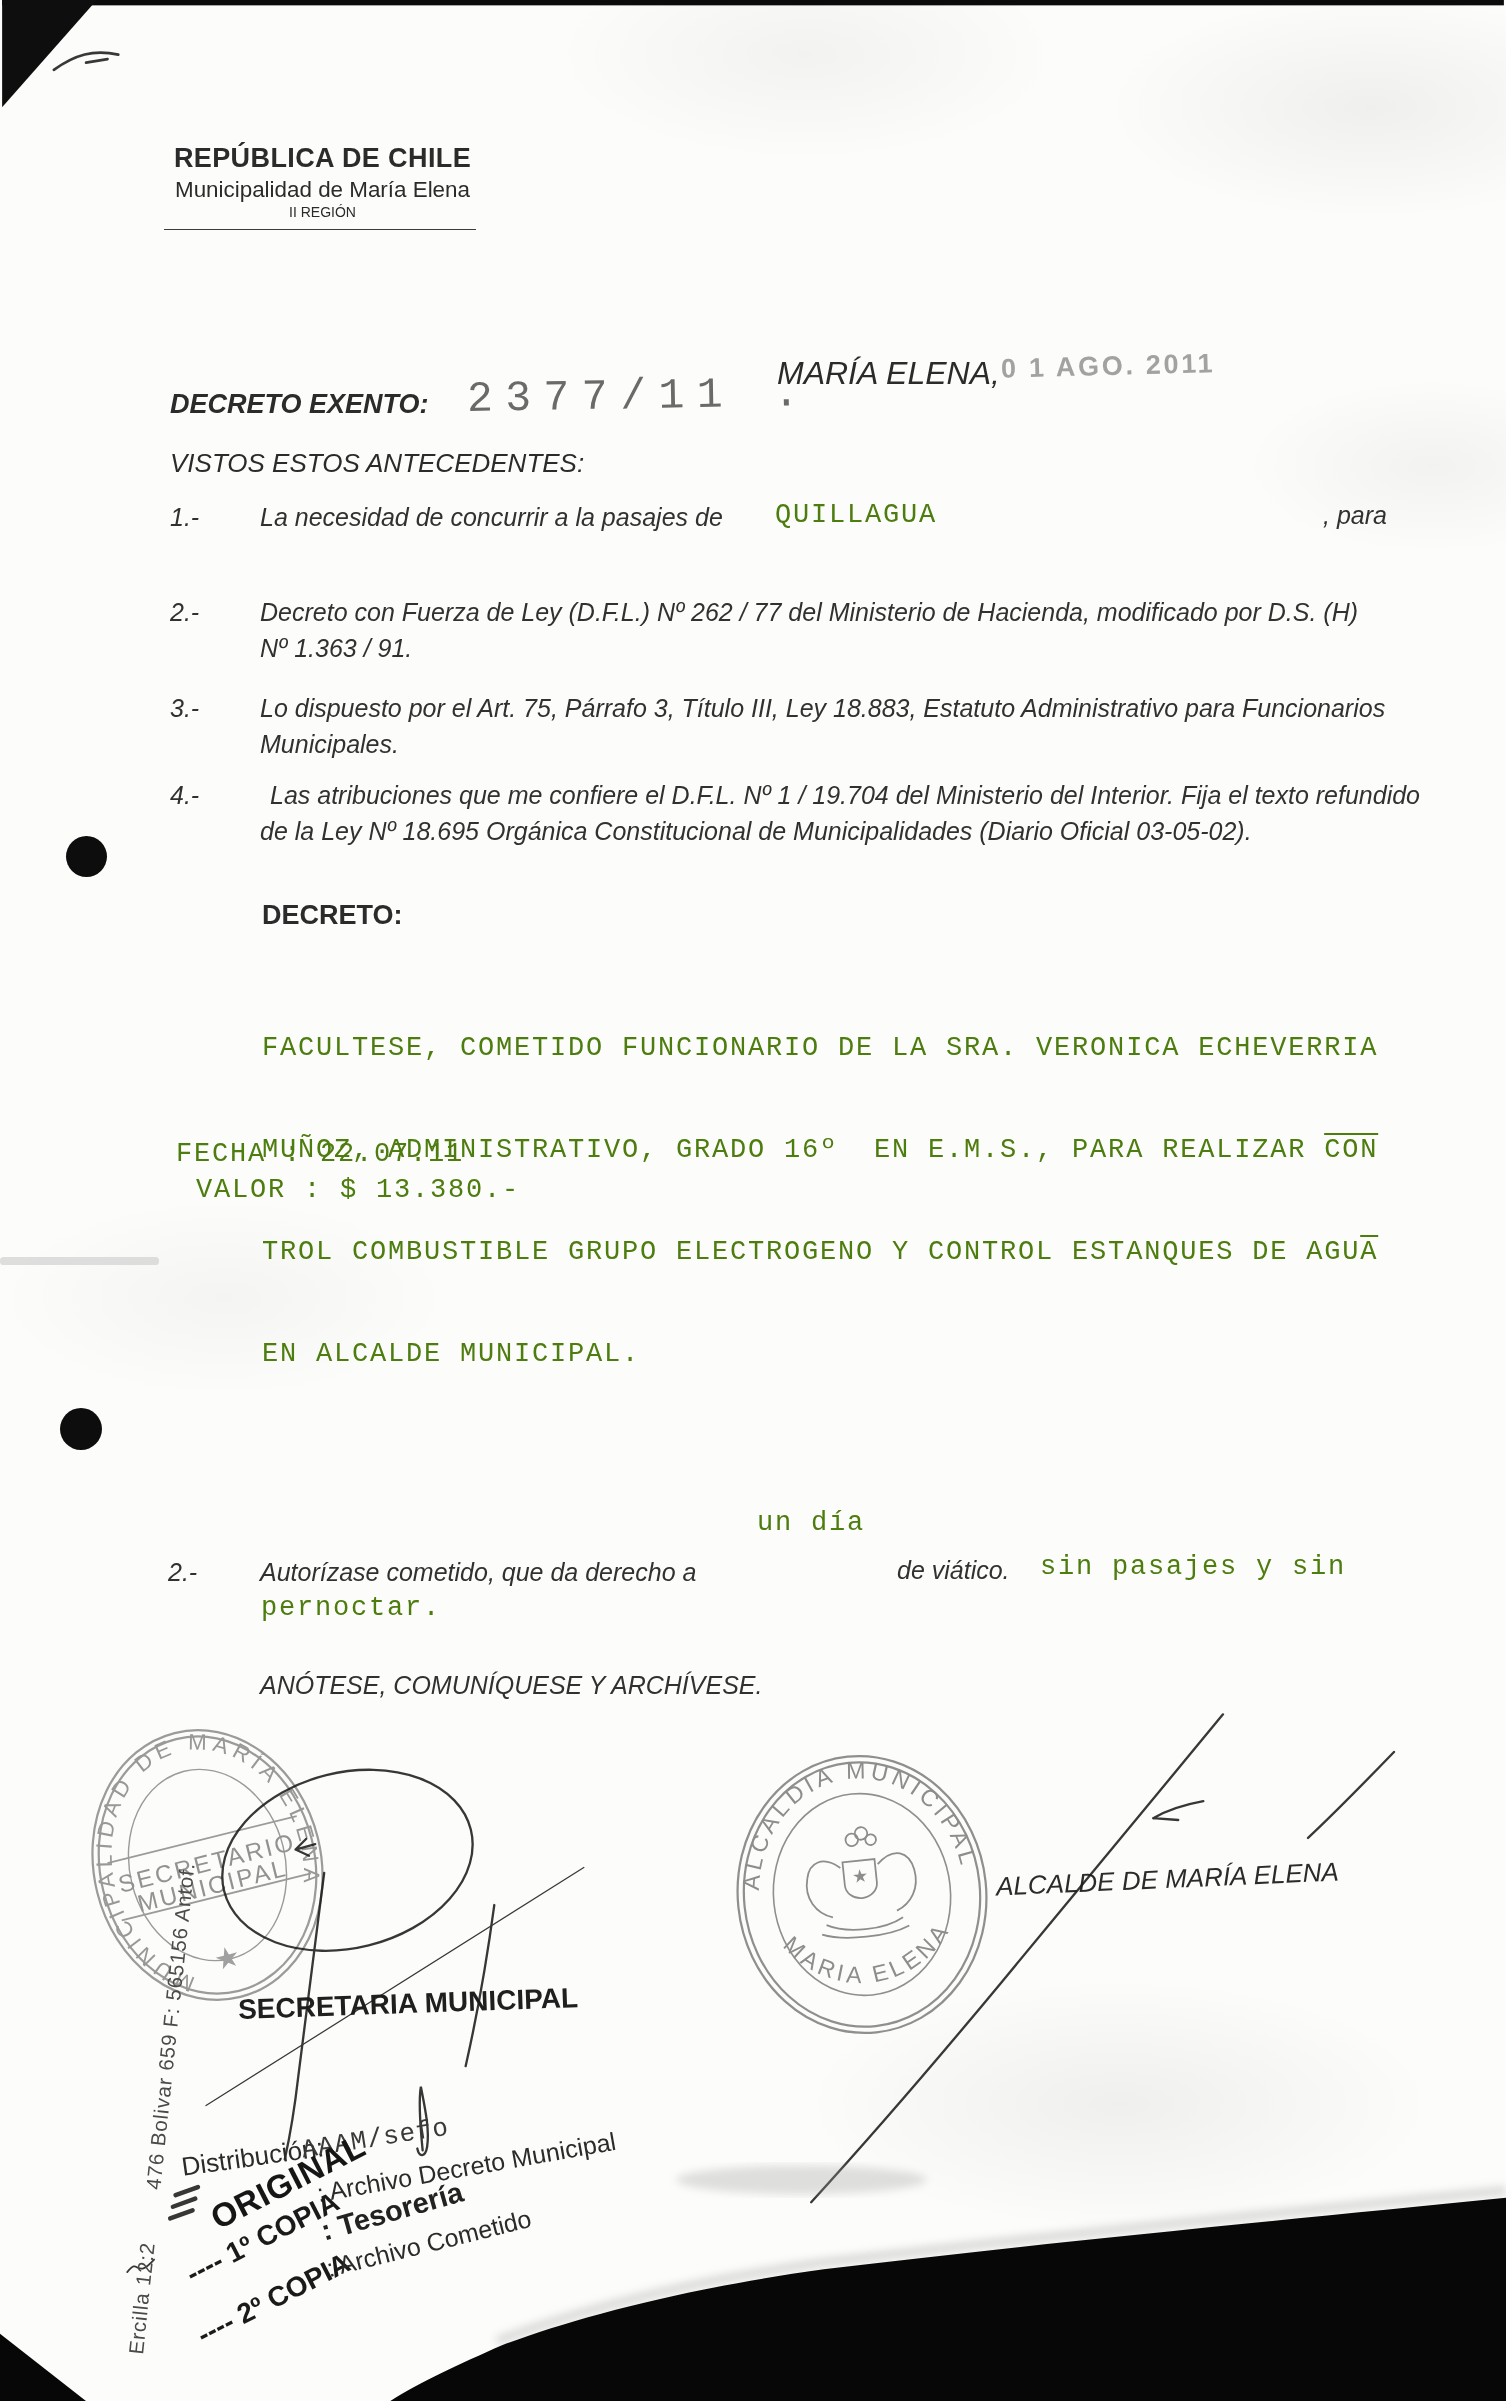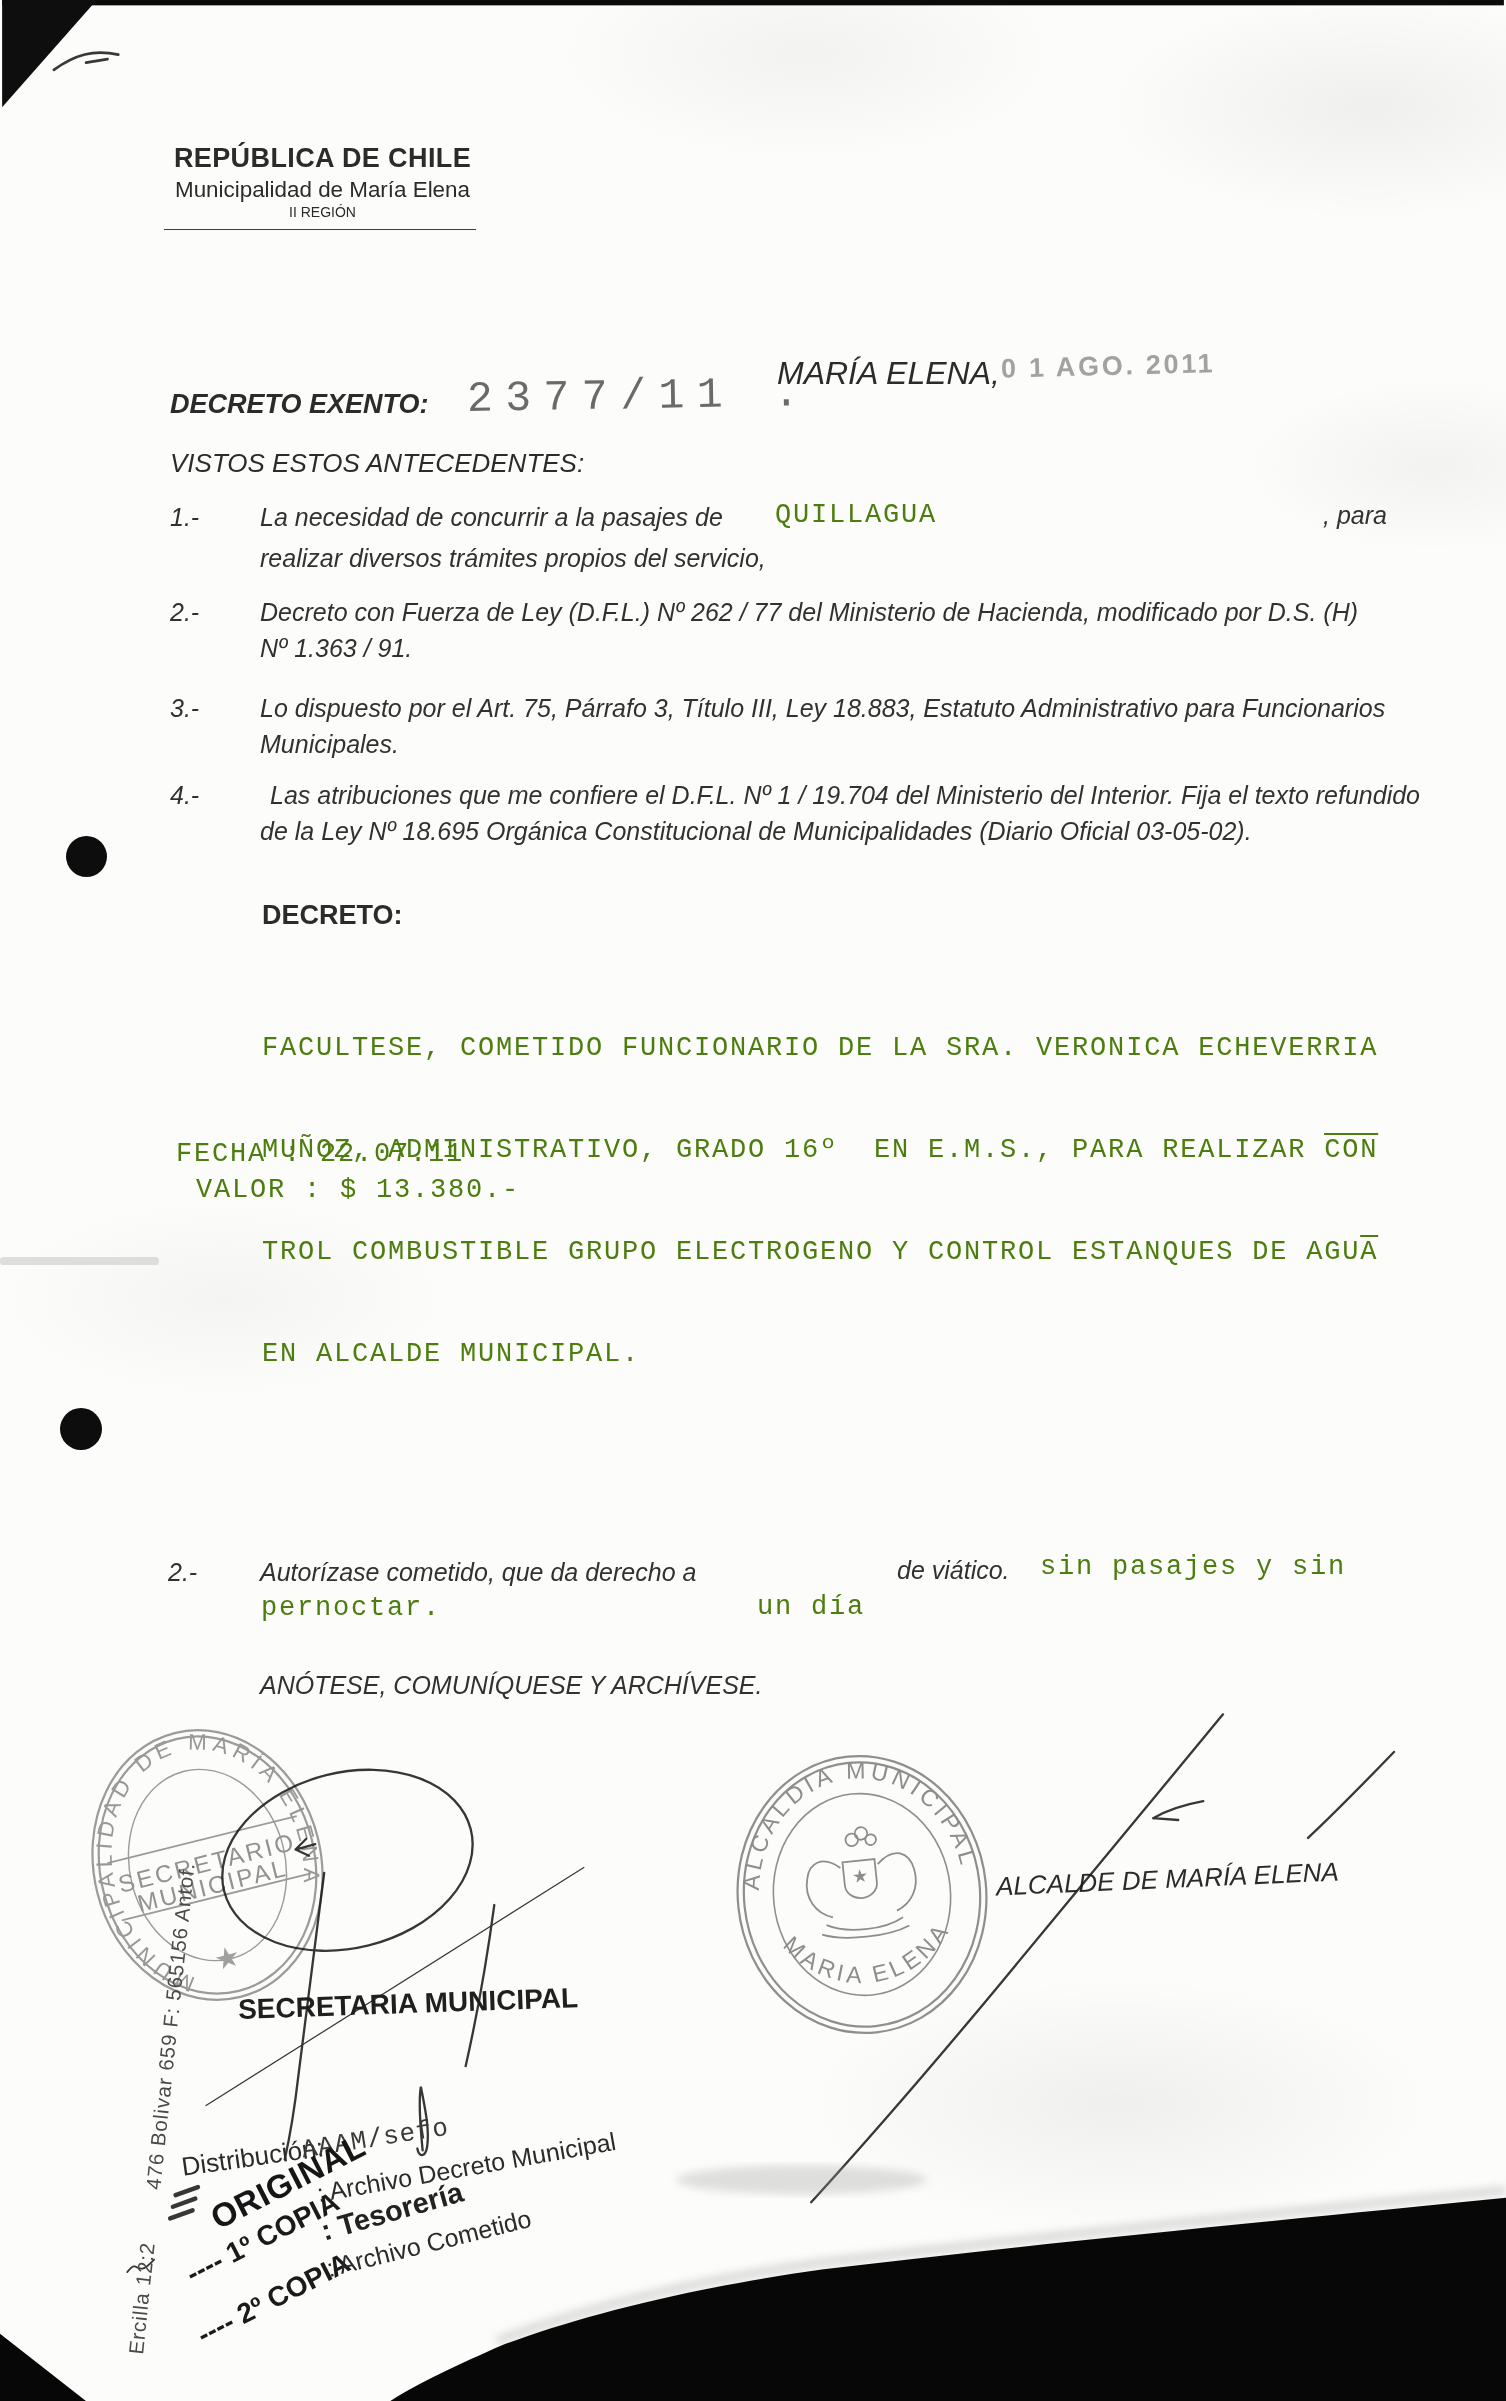--- a/index.html
+++ b/index.html
@@ -41,21 +41,20 @@
 
   <div class="abs it bold" style="left:170px;top:389px;font-size:27px;">DECRETO EXENTO:</div>
   <div class="abs mono" style="left:467px;top:372px;font-size:43px;letter-spacing:12.5px;color:#6a6a6a;transform:rotate(-1deg);">2377/11 .</div>
 
   <div class="abs it" style="left:170px;top:448px;font-size:26px;">VISTOS ESTOS ANTECEDENTES:</div>
 
   <div class="abs body-it" style="left:170px;top:503px;">1.-</div>
   <div class="abs body-it" style="left:260px;top:503px;">La necesidad de concurrir a la pasajes de</div>
   <div class="abs tw" style="left:775px;top:500px;">QUILLAGUA</div>
   <div class="abs body-it" style="left:1323px;top:501px;">, para</div>
-  <div class="abs body-it" style="left:260px;top:544px;">realizar diversos trámites propios del servicio,</div>
 
   <div class="abs body-it" style="left:170px;top:598px;">2.-</div>
   <div class="abs body-it" style="left:260px;top:598px;white-space:nowrap;">Decreto con Fuerza de Ley (D.F.L.) Nº 262 / 77 del Ministerio de Hacienda, modificado por D.S. (H)</div>
   <div class="abs body-it" style="left:260px;top:634px;">Nº 1.363 / 91.</div>
 
   <div class="abs body-it" style="left:170px;top:694px;">3.-</div>
   <div class="abs body-it" style="left:260px;top:694px;white-space:nowrap;">Lo dispuesto por el Art. 75, Párrafo 3, Título III, Ley 18.883, Estatuto Administrativo para Funcionarios</div>
   <div class="abs body-it" style="left:260px;top:730px;">Municipales.</div>
 
   <div class="abs body-it" style="left:170px;top:781px;">4.-</div>
@@ -73,21 +72,21 @@
     <div>EN ALCALDE MUNICIPAL.</div>
   </div>
 
   <div class="abs tw" style="left:176px;top:1139px;">FECHA : 22.07.11</div>
   <div class="abs tw" style="left:176px;top:1175px;margin-left:20px;">VALOR : $ 13.380.-</div>
 
   <div class="abs" style="left:0;top:1257px;width:159px;height:8px;background:#d6d6d6;opacity:.8;border-radius:3.6px;"></div>
 
   <div class="abs body-it" style="left:168px;top:1558px;">2.-</div>
   <div class="abs body-it" style="left:260px;top:1558px;">Autorízase cometido, que da derecho a</div>
-  <div class="abs tw" style="left:757px;top:1592px;">un día</div>
+  <div class="abs tw" style="left:757px;top:1508px;">un día</div>
   <div class="abs body-it" style="left:897px;top:1556px;">de viático.</div>
   <div class="abs tw" style="left:1040px;top:1552px;">sin pasajes y sin</div>
   <div class="abs tw" style="left:261px;top:1593px;">pernoctar.</div>
 
   <div class="abs body-it" style="left:260px;top:1671px;">ANÓTESE, COMUNÍQUESE Y ARCHÍVESE.</div>
 
   <svg class="abs" style="left:59px;top:1703px;transform:rotate(-14deg);" width="297" height="324" viewBox="0 0 332 362">
     <g fill="none" stroke="#9b9b9b" stroke-width="2.5">
       <ellipse cx="166" cy="181" rx="127" ry="152"></ellipse>
       <ellipse cx="166" cy="181" rx="120" ry="145"></ellipse>

